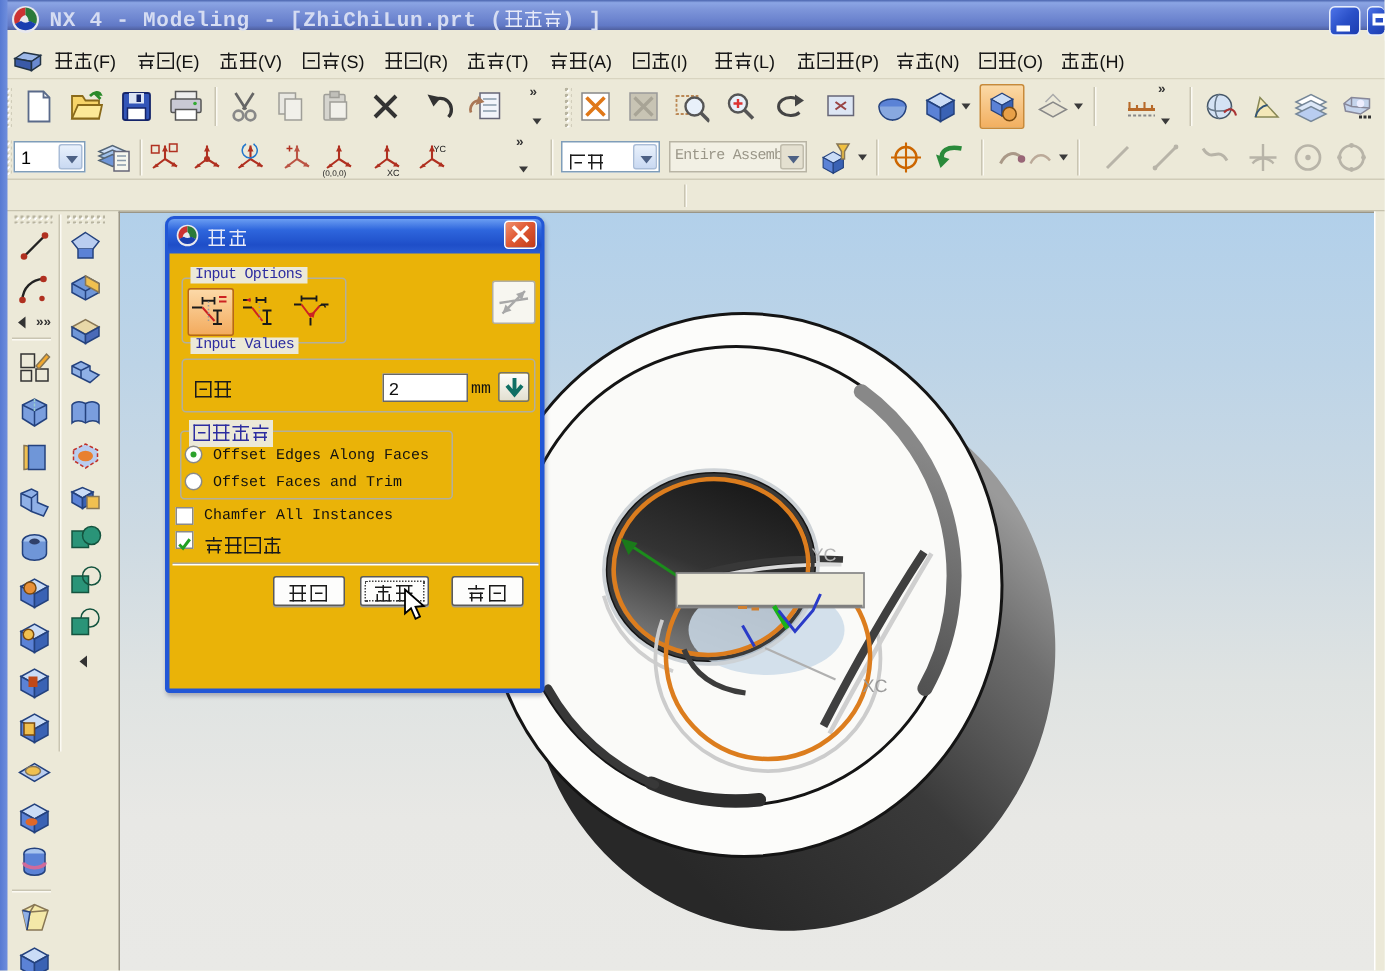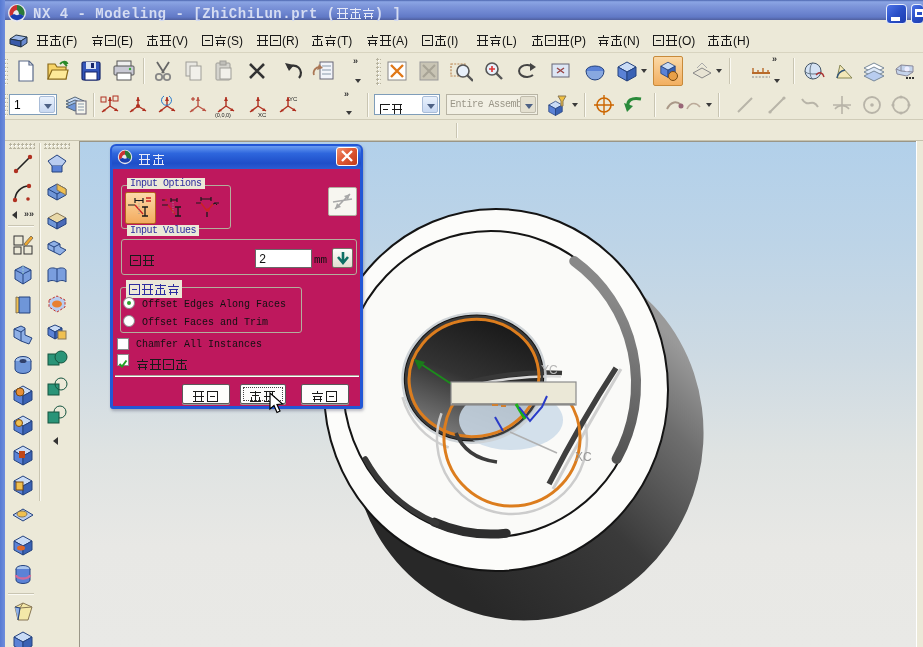--- a/index.html
+++ b/index.html
@@ -690,21 +690,21 @@
 <path d="M421,364 L453,385" stroke="#1c8c1c" stroke-width="2"></path>
 <path d="M414,359 L425,362 L419,370 Z" fill="#1a7a1a"></path>
 <rect x="451" y="382" width="125" height="23" fill="#ebe8d7" stroke="#8b8b8b" stroke-width="1.2"></rect>
 <path d="M452,404 L575,404" stroke="#7e7e7e" stroke-width="1.6"></path>
 <path d="M516,404 L525,419" stroke="#1ab21a" stroke-width="3"></path>
 <path d="M495,417 L503,431" stroke="#2a3bc8" stroke-width="2"></path>
 <path d="M519,407 L530,421 L542,407 L547,396" fill="none" stroke="#2a3bc8" stroke-width="2"></path>
 <path d="M492,405 h6 M501,406 h5" stroke="#d08030" stroke-width="2"></path>
 </g>
     </svg>
-<div class="abs" id="dialog" style="left:110px;top:144px;width:253px;height:265px;background:#be185d;border:3px solid #2257d6;border-radius:6px 6px 3px 3px;box-shadow:1px 2px 3px rgba(60,60,90,.35)">
+<div class="abs" id="dialog" style="left:110px;top:144px;width:253px;height:318px;background:#eab308;border:3px solid #2257d6;border-radius:6px 6px 3px 3px;box-shadow:1px 2px 3px rgba(60,60,90,.35)">
 <div class="abs" style="left:-1px;top:-1px;width:249px;height:23px;border-radius:4px 4px 0 0;background:linear-gradient(180deg,#6a9df2 0,#2e66dd 32%,#1e4ec8 75%,#2a5cd2 100%)">
 <svg width="16" height="16" style="position:absolute;left:5px;top:3px" viewBox="0 0 20 20">
           <circle cx="10" cy="10" r="9" fill="#e8e8ee"></circle>
           <path d="M3,13 A8 8 0 0 1 10,2 L10,7 A5 5 0 0 0 6,12 Z" fill="#c33"></path>
           <path d="M10,2 A8 8 0 0 1 17,13 L12,11 A5 5 0 0 0 10,7 Z" fill="#2a7a3a"></path>
           <path d="M17,13 A8 8 0 0 1 3,13 L7,11 A5 5 0 0 0 13,11 Z" fill="#1a3fb0"></path>
         </svg>
 <span style="position:absolute;left:26px;top:5px"><span class="c s12 v1 w"></span><span class="c s12 v2 w"></span></span>
 <div class="abs" style="left:224px;top:1px;width:22px;height:19px;border:1px solid #fff;border-radius:3px;background:linear-gradient(135deg,#f0926f 0,#e05a36 45%,#c03a18 100%)">
 <svg width="20" height="16" viewBox="0 0 20 16">

